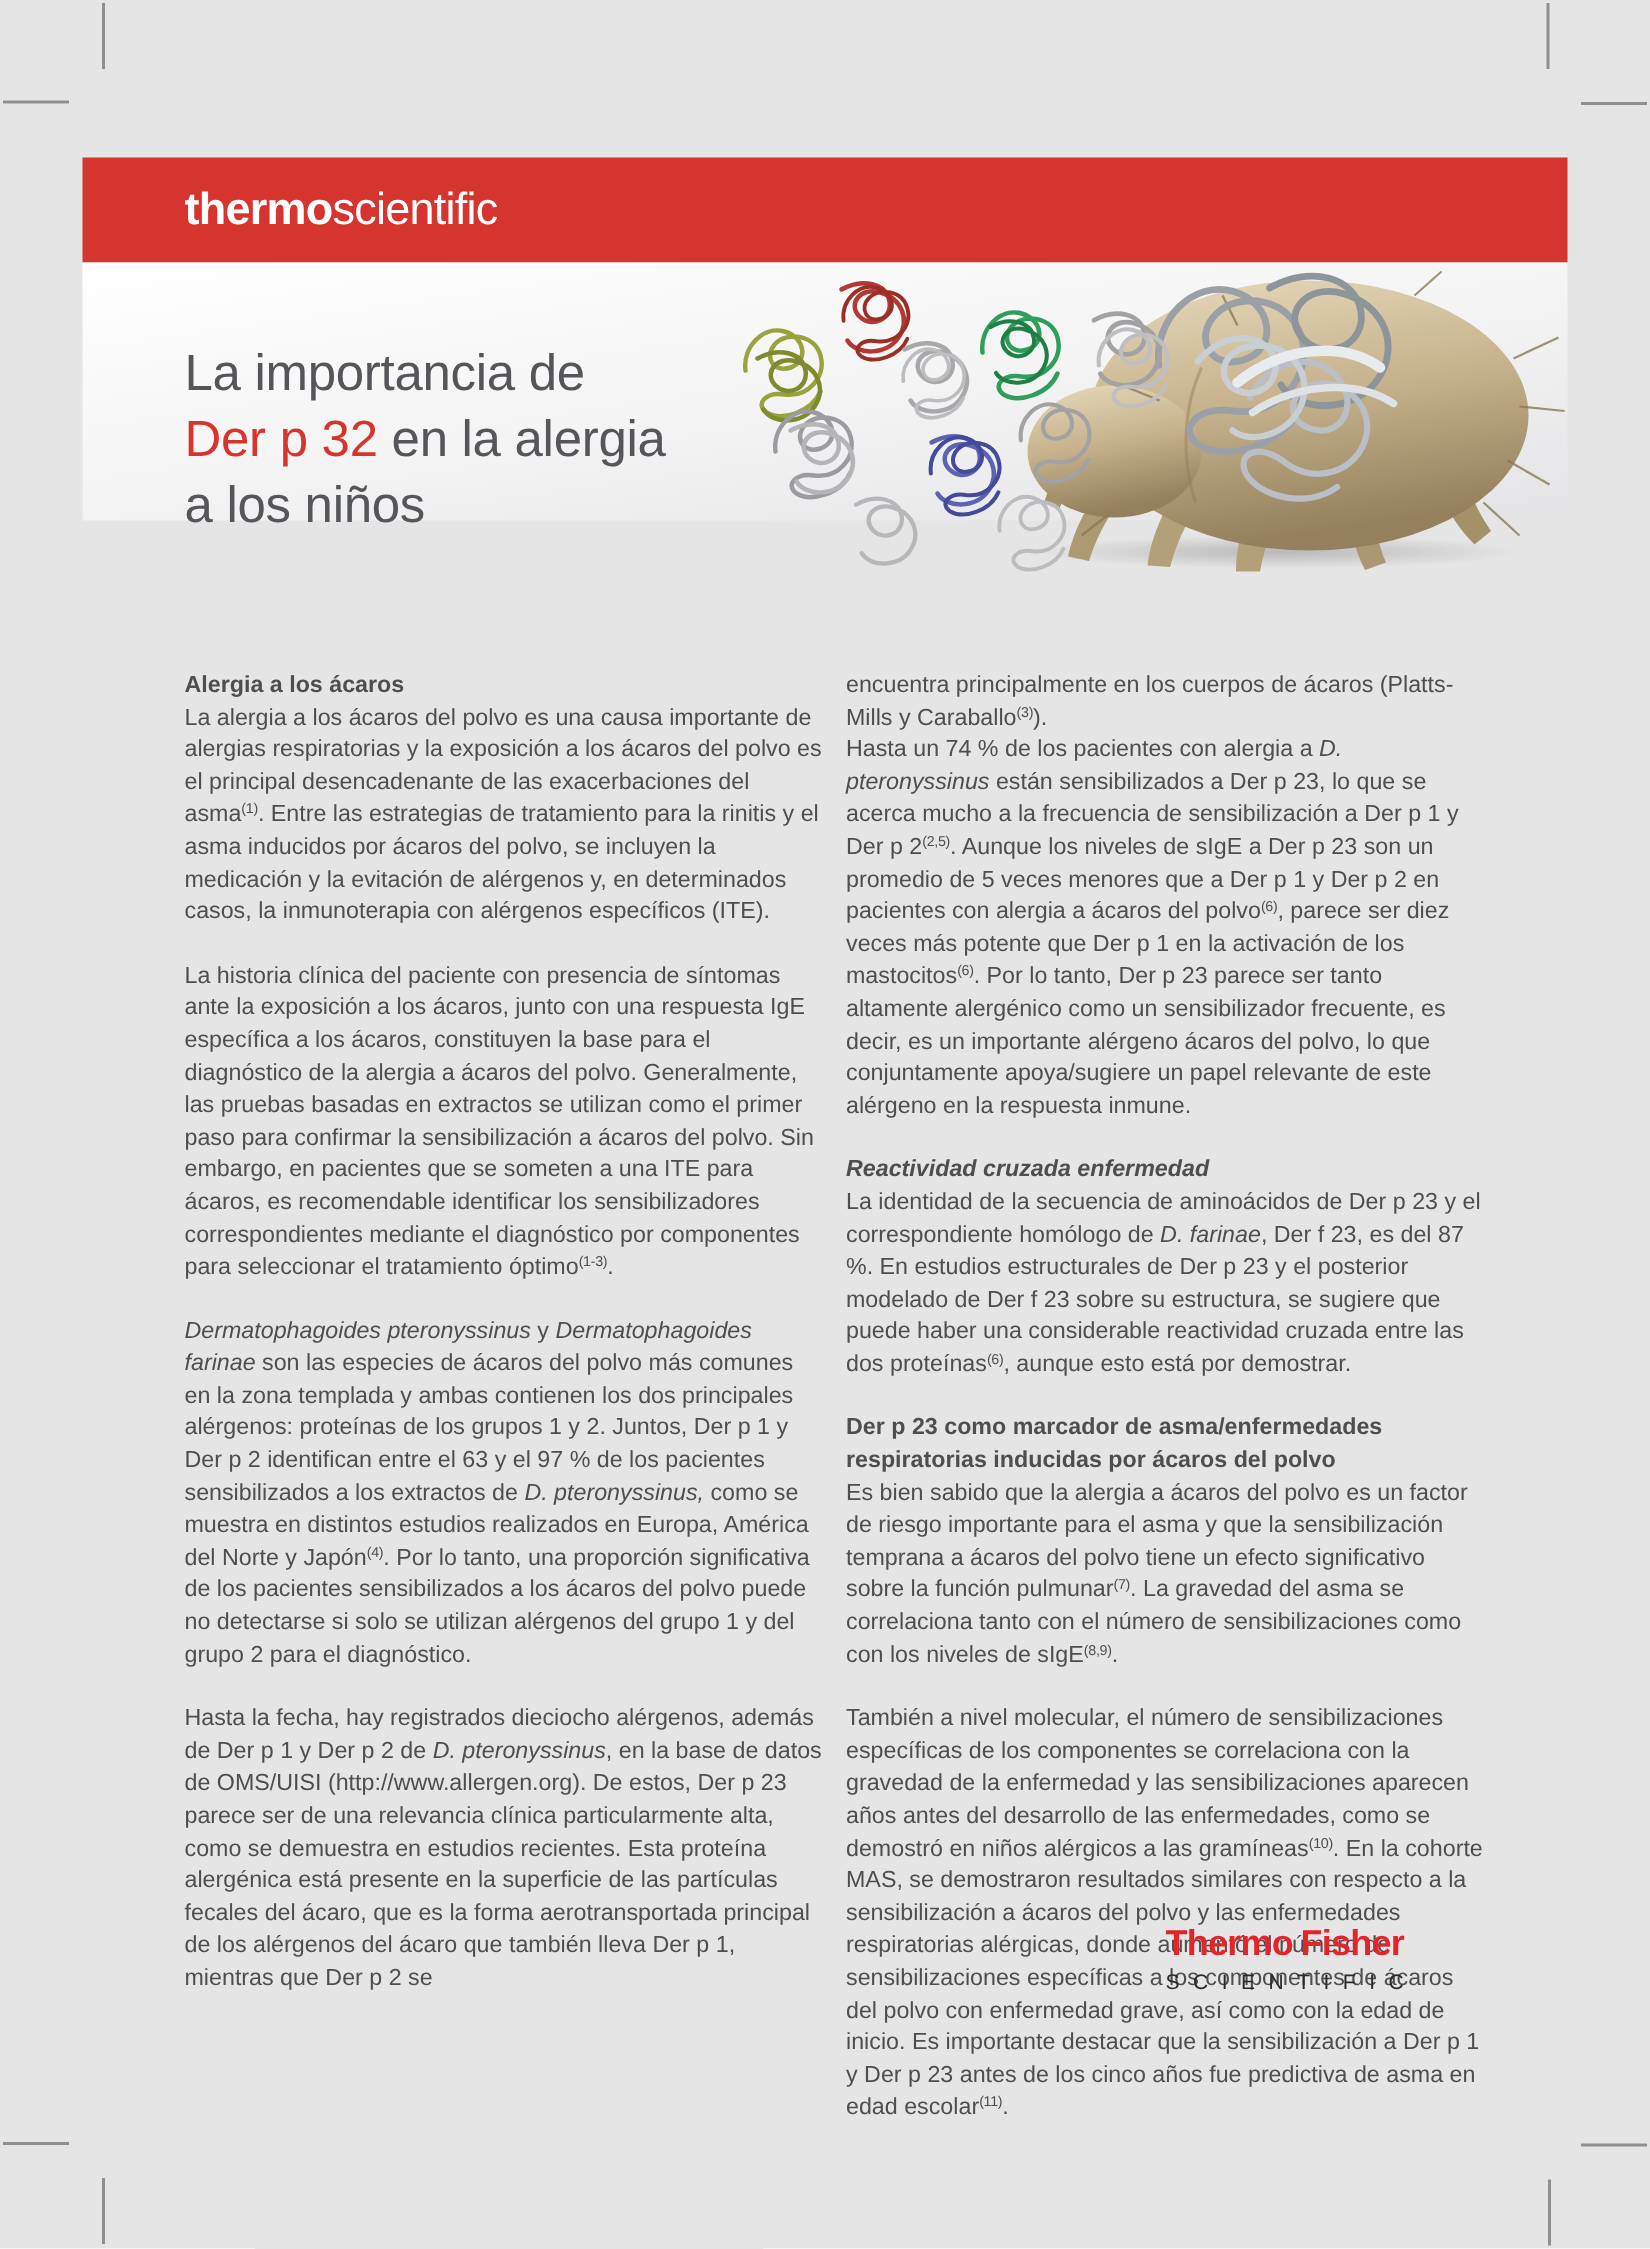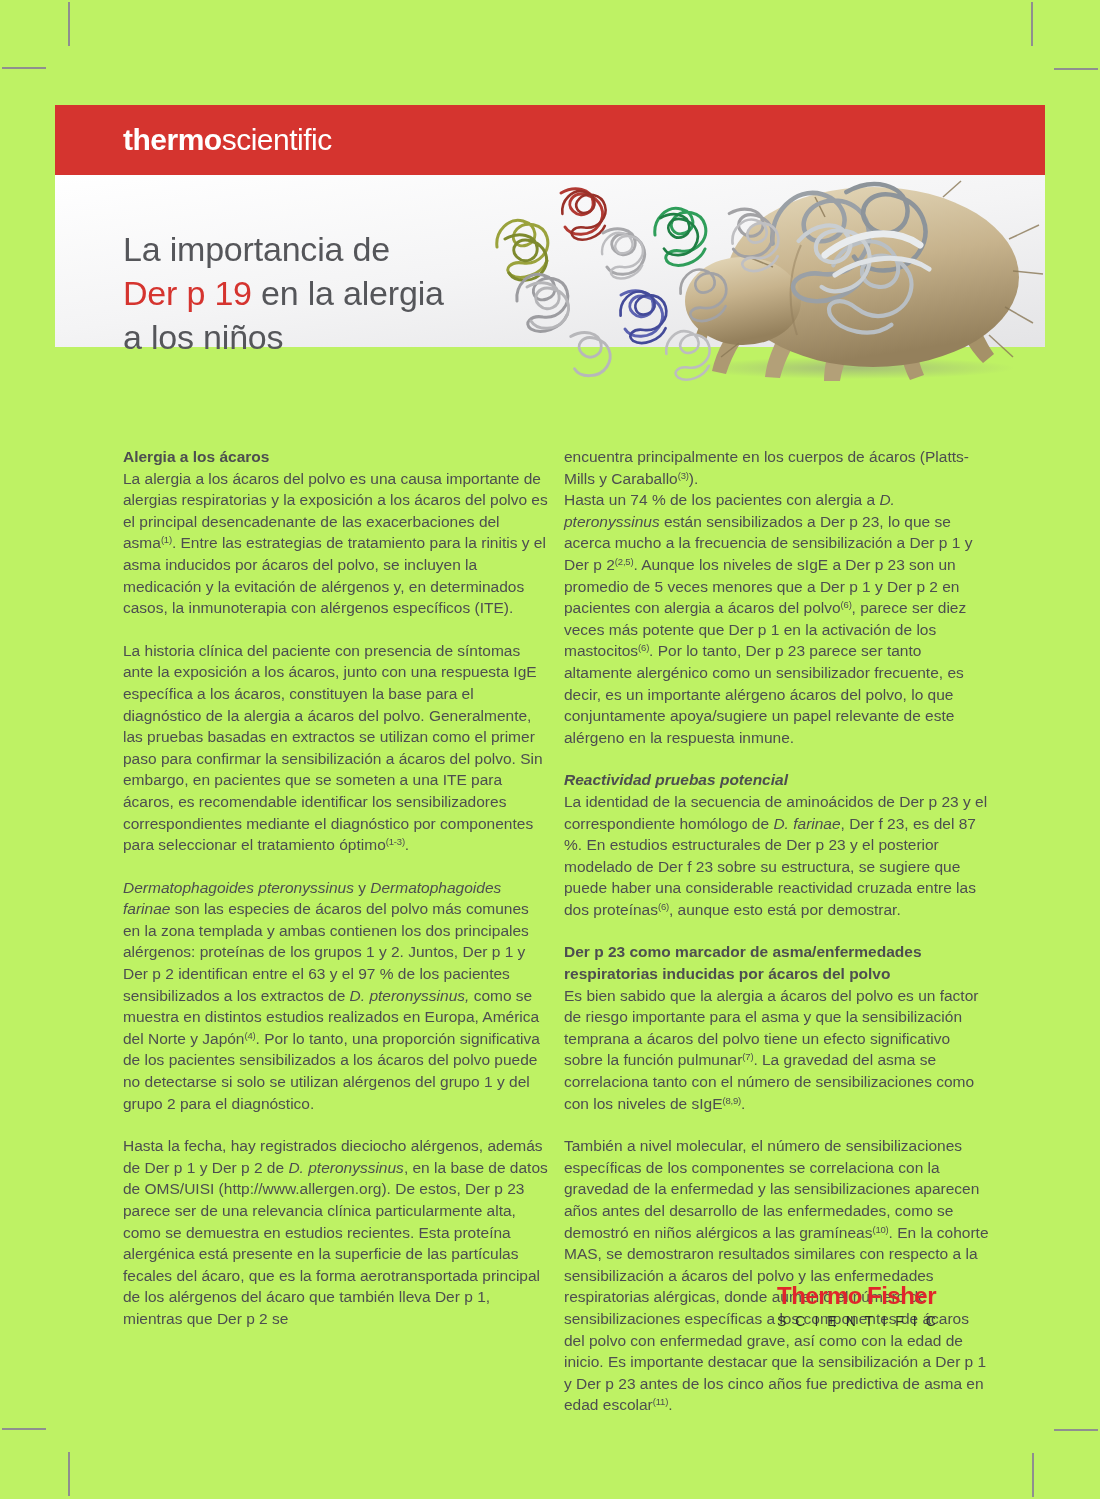--- a/index.html
+++ b/index.html
@@ -5,21 +5,21 @@
 <style>
   :root{
     --brand-red:#d5342f;
     --title-gray:#55565a;
     --text-gray:#4d4e50;
     --footer-red:#e1252b;
     --crop-gray:#8f8f8f;
   }
   html,body{margin:0;padding:0;background:#ffffff;}
   .page{
-    position:relative;width:1100px;height:1499px;background:#bef264;overflow:hidden;
+    position:relative;width:1100px;height:1499px;background:#e5e5e5;overflow:hidden;
     font-family:"Liberation Sans","DejaVu Sans",sans-serif;color:var(--text-gray);
   }
   .crop{position:absolute;background:var(--crop-gray);}
   
   .header-bar{
     position:absolute;left:55px;top:105px;width:990px;height:70px;
     background:var(--brand-red);display:flex;align-items:center;
   }
   .ts-logo{margin-left:68px;color:#ffffff;font-size:30px;letter-spacing:-0.5px;line-height:1;}
   .ts-logo .b{font-weight:bold;}
@@ -156,36 +156,36 @@
           <use href="#sq2" transform="scale(0.95)" stroke="#b7b7ba"></use>
         </g>
         <g transform="translate(238,150)">
           <use href="#sq" transform="scale(0.85)" stroke="#bcbcbf"></use>
         </g>
       </g>
     </svg>
 
     <div class="hero-title">
       <div>La importancia de</div>
-      <div><span class="red">Der p 19</span><span> en la alergia</span></div>
+      <div><span class="red">Der p 32</span><span> en la alergia</span></div>
       <div>a los niños</div>
     </div>
   </div>
 
   <div class="body-cols">
     <div class="col">
       <div class="blk h"><span>Alergia a los ácaros</span></div>
       <div class="blk"><span>La alergia a los ácaros del polvo es una causa importante de alergias respiratorias y la exposición a los ácaros del polvo es el principal desencadenante de las exacerbaciones del asma</span><sup>(1)</sup><span>. Entre las estrategias de tratamiento para la rinitis y el asma inducidos por ácaros del polvo, se incluyen la medicación y la evitación de alérgenos y, en determinados casos, la inmunoterapia con alérgenos específicos (ITE).</span></div>
       <div class="blk"><span>La historia clínica del paciente con presencia de síntomas ante la exposición a los ácaros, junto con una respuesta IgE específica a los ácaros, constituyen la base para el diagnóstico de la alergia a ácaros del polvo. Generalmente, las pruebas basadas en extractos se utilizan como el primer paso para confirmar la sensibilización a ácaros del polvo. Sin embargo, en pacientes que se someten a una ITE para ácaros, es recomendable identificar los sensibilizadores correspondientes mediante el diagnóstico por componentes para seleccionar el tratamiento óptimo</span><sup>(1-3)</sup><span>.</span></div>
       <div class="blk"><i>Dermatophagoides pteronyssinus</i><span> y </span><i>Dermatophagoides farinae</i><span> son las especies de ácaros del polvo más comunes en la zona templada y ambas contienen los dos principales alérgenos: proteínas de los grupos 1 y 2. Juntos, Der p 1 y Der p 2 identifican entre el 63 y el 97 % de los pacientes sensibilizados a los extractos de </span><i>D. pteronyssinus,</i><span> como se muestra en distintos estudios realizados en Europa, América del Norte y Japón</span><sup>(4)</sup><span>. Por lo tanto, una proporción significativa de los pacientes sensibilizados a los ácaros del polvo puede no detectarse si solo se utilizan alérgenos del grupo 1 y del grupo 2 para el diagnóstico.</span></div>
       <div class="blk"><span>Hasta la fecha, hay registrados dieciocho alérgenos, además de Der p 1 y Der p 2 de </span><i>D. pteronyssinus</i><span>, en la base de datos de OMS/UISI (http://www.allergen.org).  De estos, Der p 23 parece ser de una relevancia clínica particularmente alta, como se demuestra en estudios recientes. Esta proteína alergénica está presente en la superficie de las partículas fecales del ácaro, que es la forma aerotransportada principal de los alérgenos del ácaro que también lleva Der p 1, mientras que Der p 2 se</span></div>
     </div>
     <div class="col">
       <div class="blk"><span>encuentra principalmente en los cuerpos de ácaros (Platts-Mills y Caraballo</span><sup>(3)</sup><span>).</span><br><span>Hasta un 74 % de los pacientes con alergia a </span><i>D. pteronyssinus</i><span> están sensibilizados a Der p 23, lo que se acerca mucho a la frecuencia de sensibilización a Der p 1 y Der p 2</span><sup>(2,5)</sup><span>. Aunque los niveles de sIgE a Der p 23 son un promedio de 5 veces menores que a Der p 1 y Der p 2 en pacientes con alergia a ácaros del polvo</span><sup>(6)</sup><span>,  parece ser diez veces más potente que Der p 1 en la activación de los mastocitos</span><sup>(6)</sup><span>. Por lo tanto, Der p 23 parece ser tanto altamente alergénico como un sensibilizador frecuente, es decir, es un importante alérgeno ácaros del polvo, lo que conjuntamente apoya/sugiere un papel relevante de este alérgeno en la respuesta inmune.</span></div>
-      <div class="blk hi"><span>Reactividad pruebas potencial</span></div>
+      <div class="blk hi"><span>Reactividad cruzada enfermedad</span></div>
       <div class="blk"><span>La identidad de la secuencia de aminoácidos de Der p 23 y el correspondiente homólogo de </span><i>D. farinae</i><span>, Der f 23, es del 87 %. En estudios estructurales de Der p 23 y el posterior modelado de Der f 23 sobre su estructura, se sugiere que puede haber una considerable reactividad cruzada entre las dos proteínas</span><sup>(6)</sup><span>, aunque esto está por demostrar.</span></div>
       <div class="blk h mt"><span>Der p 23 como marcador de asma/enfermedades respiratorias inducidas por ácaros del polvo</span></div>
       <div class="blk"><span>Es bien sabido que la alergia a ácaros del polvo es un factor de riesgo importante para el asma y que la sensibilización temprana a ácaros del polvo tiene un efecto significativo sobre la función pulmunar</span><sup>(7)</sup><span>. La gravedad del asma se correlaciona tanto con el número de sensibilizaciones como con los niveles de sIgE</span><sup>(8,9)</sup><span>.</span></div>
       <div class="blk"><span>También a nivel molecular, el número de sensibilizaciones específicas de los componentes se correlaciona con la gravedad de la enfermedad y las sensibilizaciones aparecen años antes del desarrollo de las enfermedades, como se demostró en niños alérgicos a las gramíneas</span><sup>(10)</sup><span>. En la cohorte MAS, se demostraron resultados similares con respecto a la sensibilización a ácaros del polvo y las enfermedades respiratorias alérgicas, donde aumentó el número de sensibilizaciones específicas a los componentes de ácaros del polvo con enfermedad grave, así como con la edad de inicio. Es importante destacar que la sensibilización a Der p 1 y Der p 23 antes de los cinco años fue predictiva de asma en edad escolar</span><sup>(11)</sup><span>.</span></div>
     </div>
   </div>
 
   <div class="tf-logo">
     <div class="tf-word"><span>Thermo</span><span class="gap"></span><span>Fisher</span></div>
     <div class="tf-sub">SCIENTIFIC</div>

